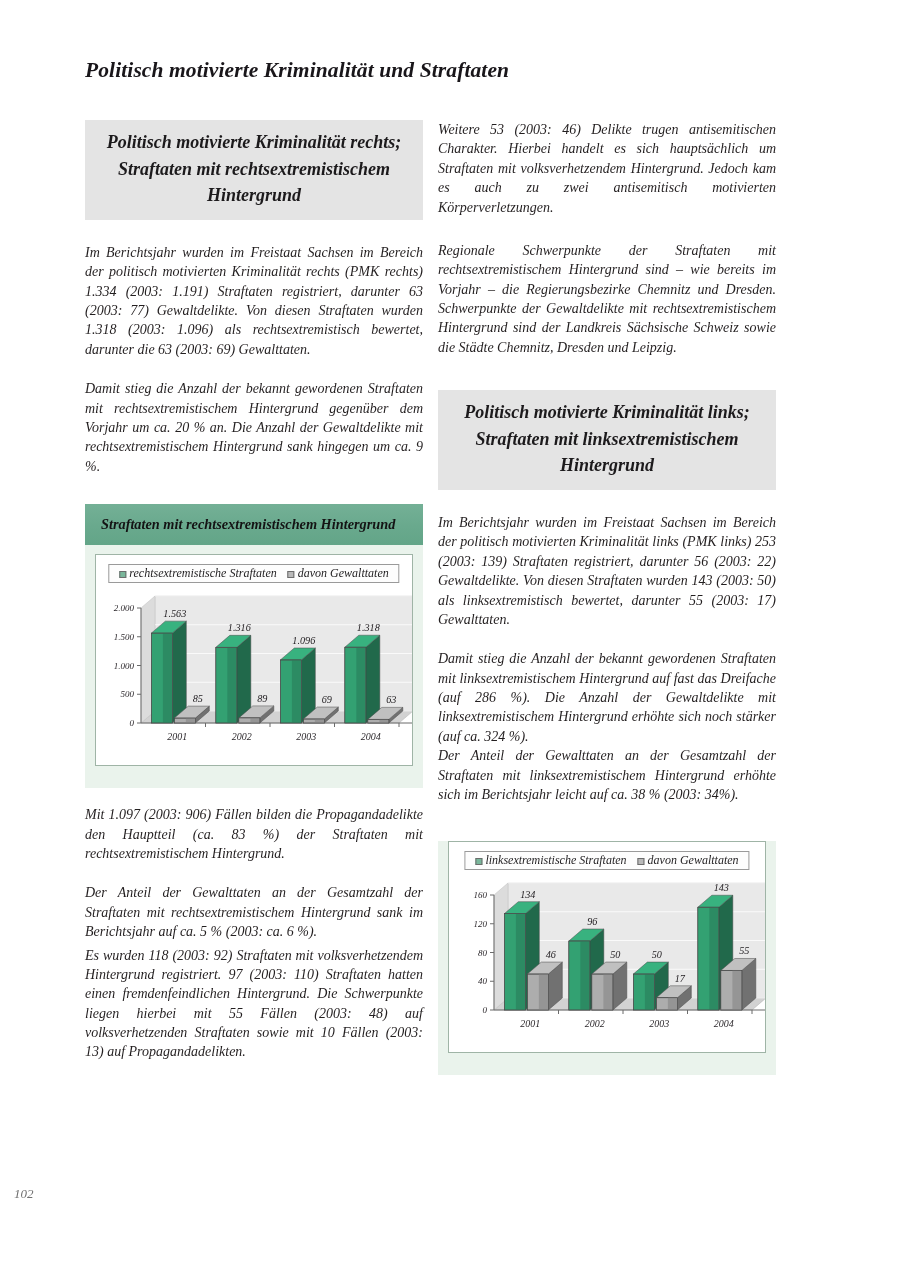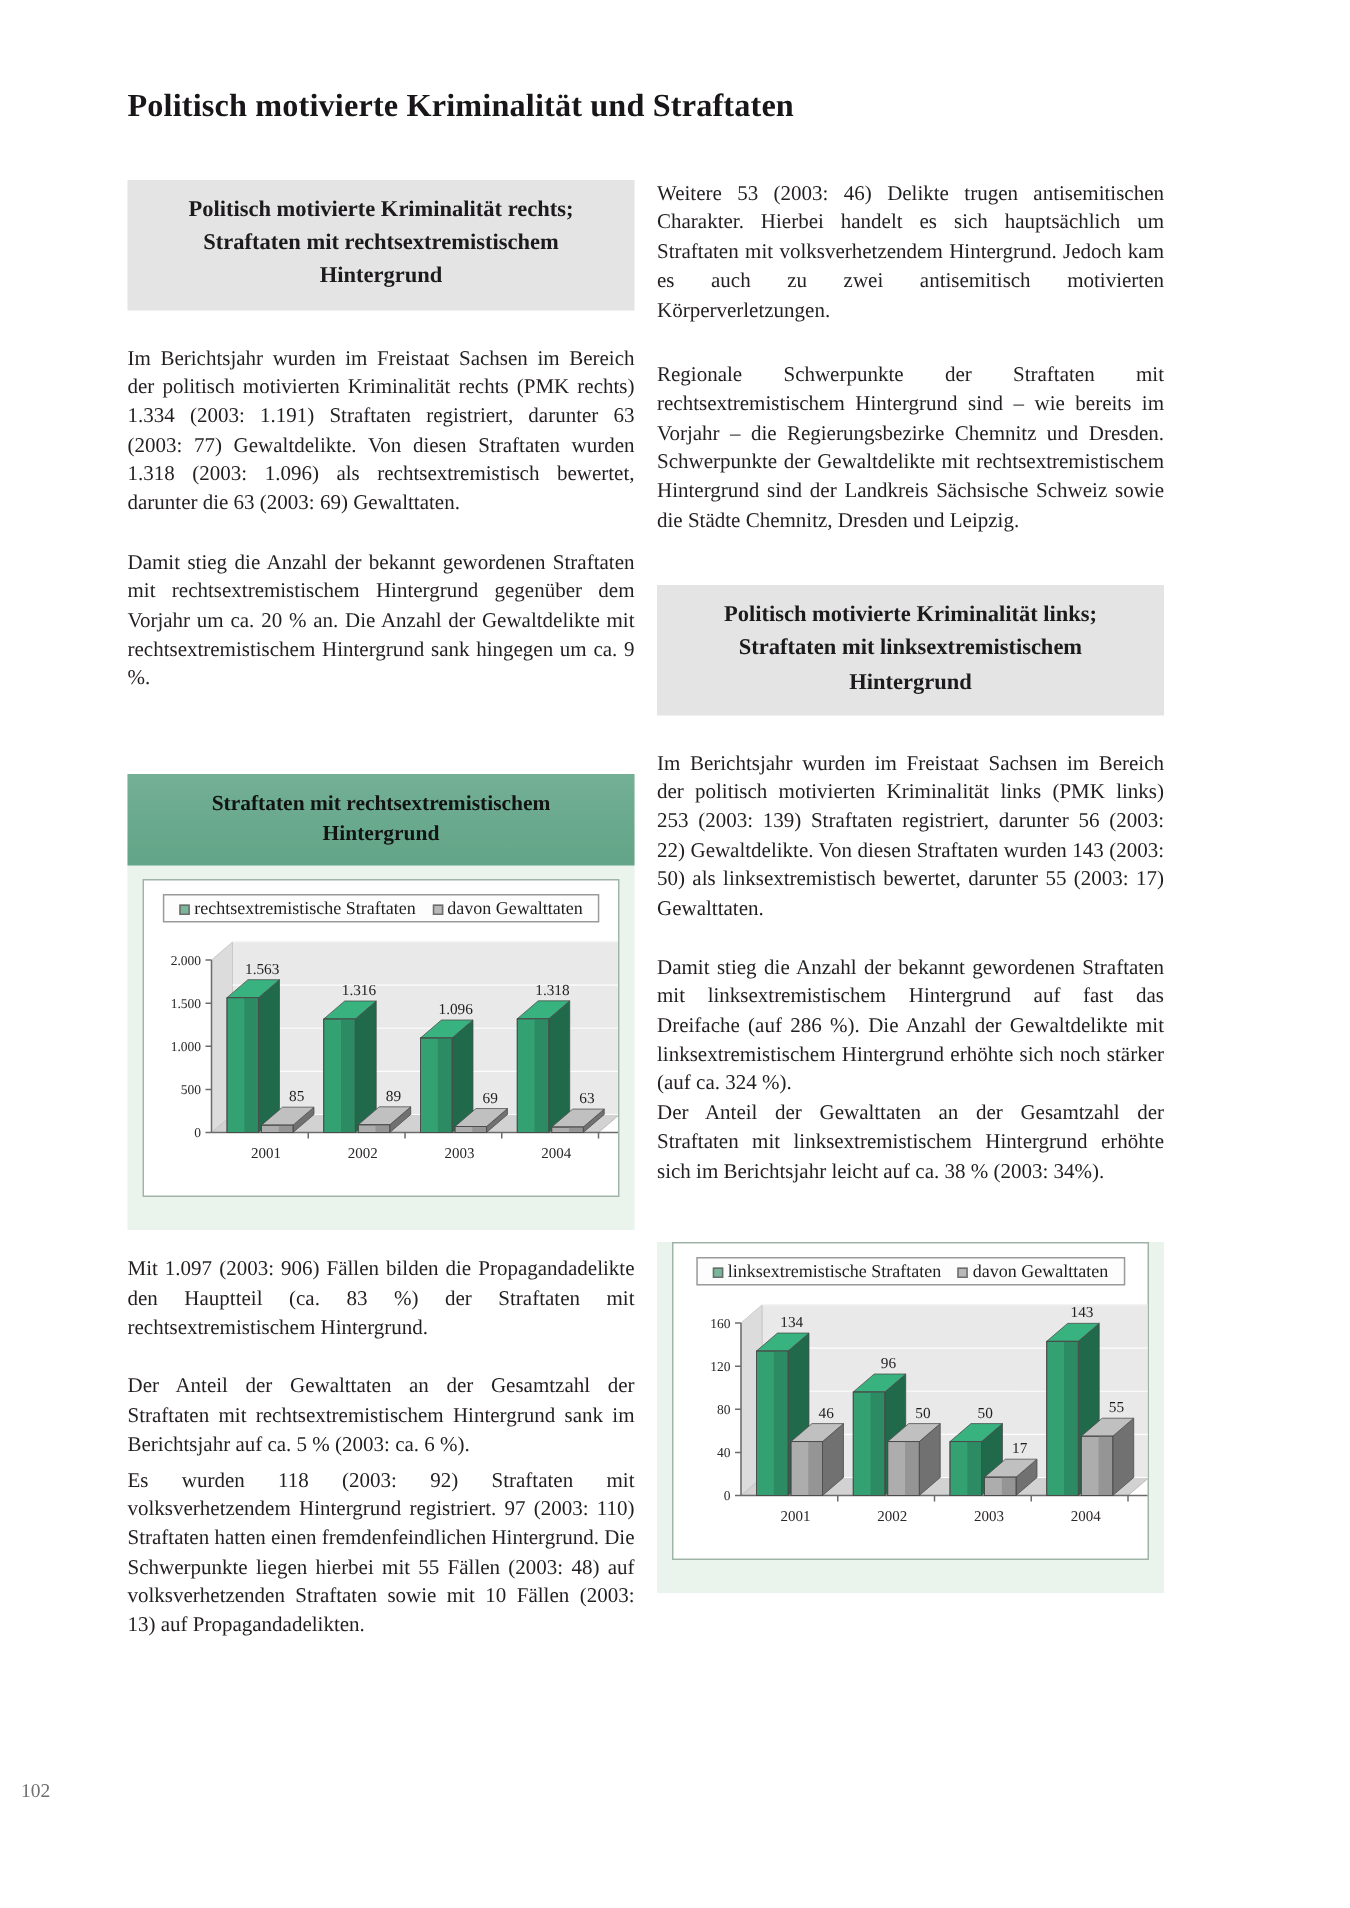--- a/index.html
+++ b/index.html
@@ -11,21 +11,21 @@
     width: 900px;
     height: 1272px;
     position: relative;
     font-family: "Liberation Serif", serif;
     color: #231f20;
     overflow: hidden;
   }
   .page {
     position: absolute;
     left: 0; top: 0;
-    width: 828px; height: 1272px;
+    width: 828px; height: 1272px; font-style: italic;
   }
   
   .doc-title {
     position: absolute;
     left: 85px;
     top: 56px;
     width: 700px;
     font-size: 21.5px;
     font-weight: bold;
     line-height: 1.33;
@@ -38,21 +38,21 @@
     width: 338px;
     top: 120px;
   }
   .col-left { left: 85px; }
   .col-right { left: 438px; }
 
   .sec-head {
     background: #e4e4e4;
     text-align: center;
     font-weight: bold;
-    font-size: 15px;
+    font-size: 18px;
     line-height: 1.48;
     padding: 9px 12px 11px 12px;
     box-sizing: border-box;
     color: #1c1a1c;
   }
   p.body {
     margin: 0 0 16px 0;
     font-size: 14px;
     line-height: 1.385;
     text-align: justify;
@@ -69,27 +69,25 @@
   
   .chart-card {
     width: 338px;
     background: #eaf3ec;
     box-sizing: border-box;
     padding: 0 0 22px 0;
     margin: 0;
   }
   .chart-header {
     background: linear-gradient(180deg,#74b096 0%, #69a98d 55%, #63a588 100%);
-    text-align: center;
     font-weight: bold;
     font-size: 14.3px;
     line-height: 1.42;
     padding: 10px 16px 11px 16px;
     color: #141314;
-    margin-top: 25px;
   }
   .plot-outer {
     margin: 9px 10px 0 10px;
     background: #ffffff;
     border: 1px solid #9fb4a6;
     box-sizing: border-box;
     position: relative;
     height: 212px;
   }
   .legend {

